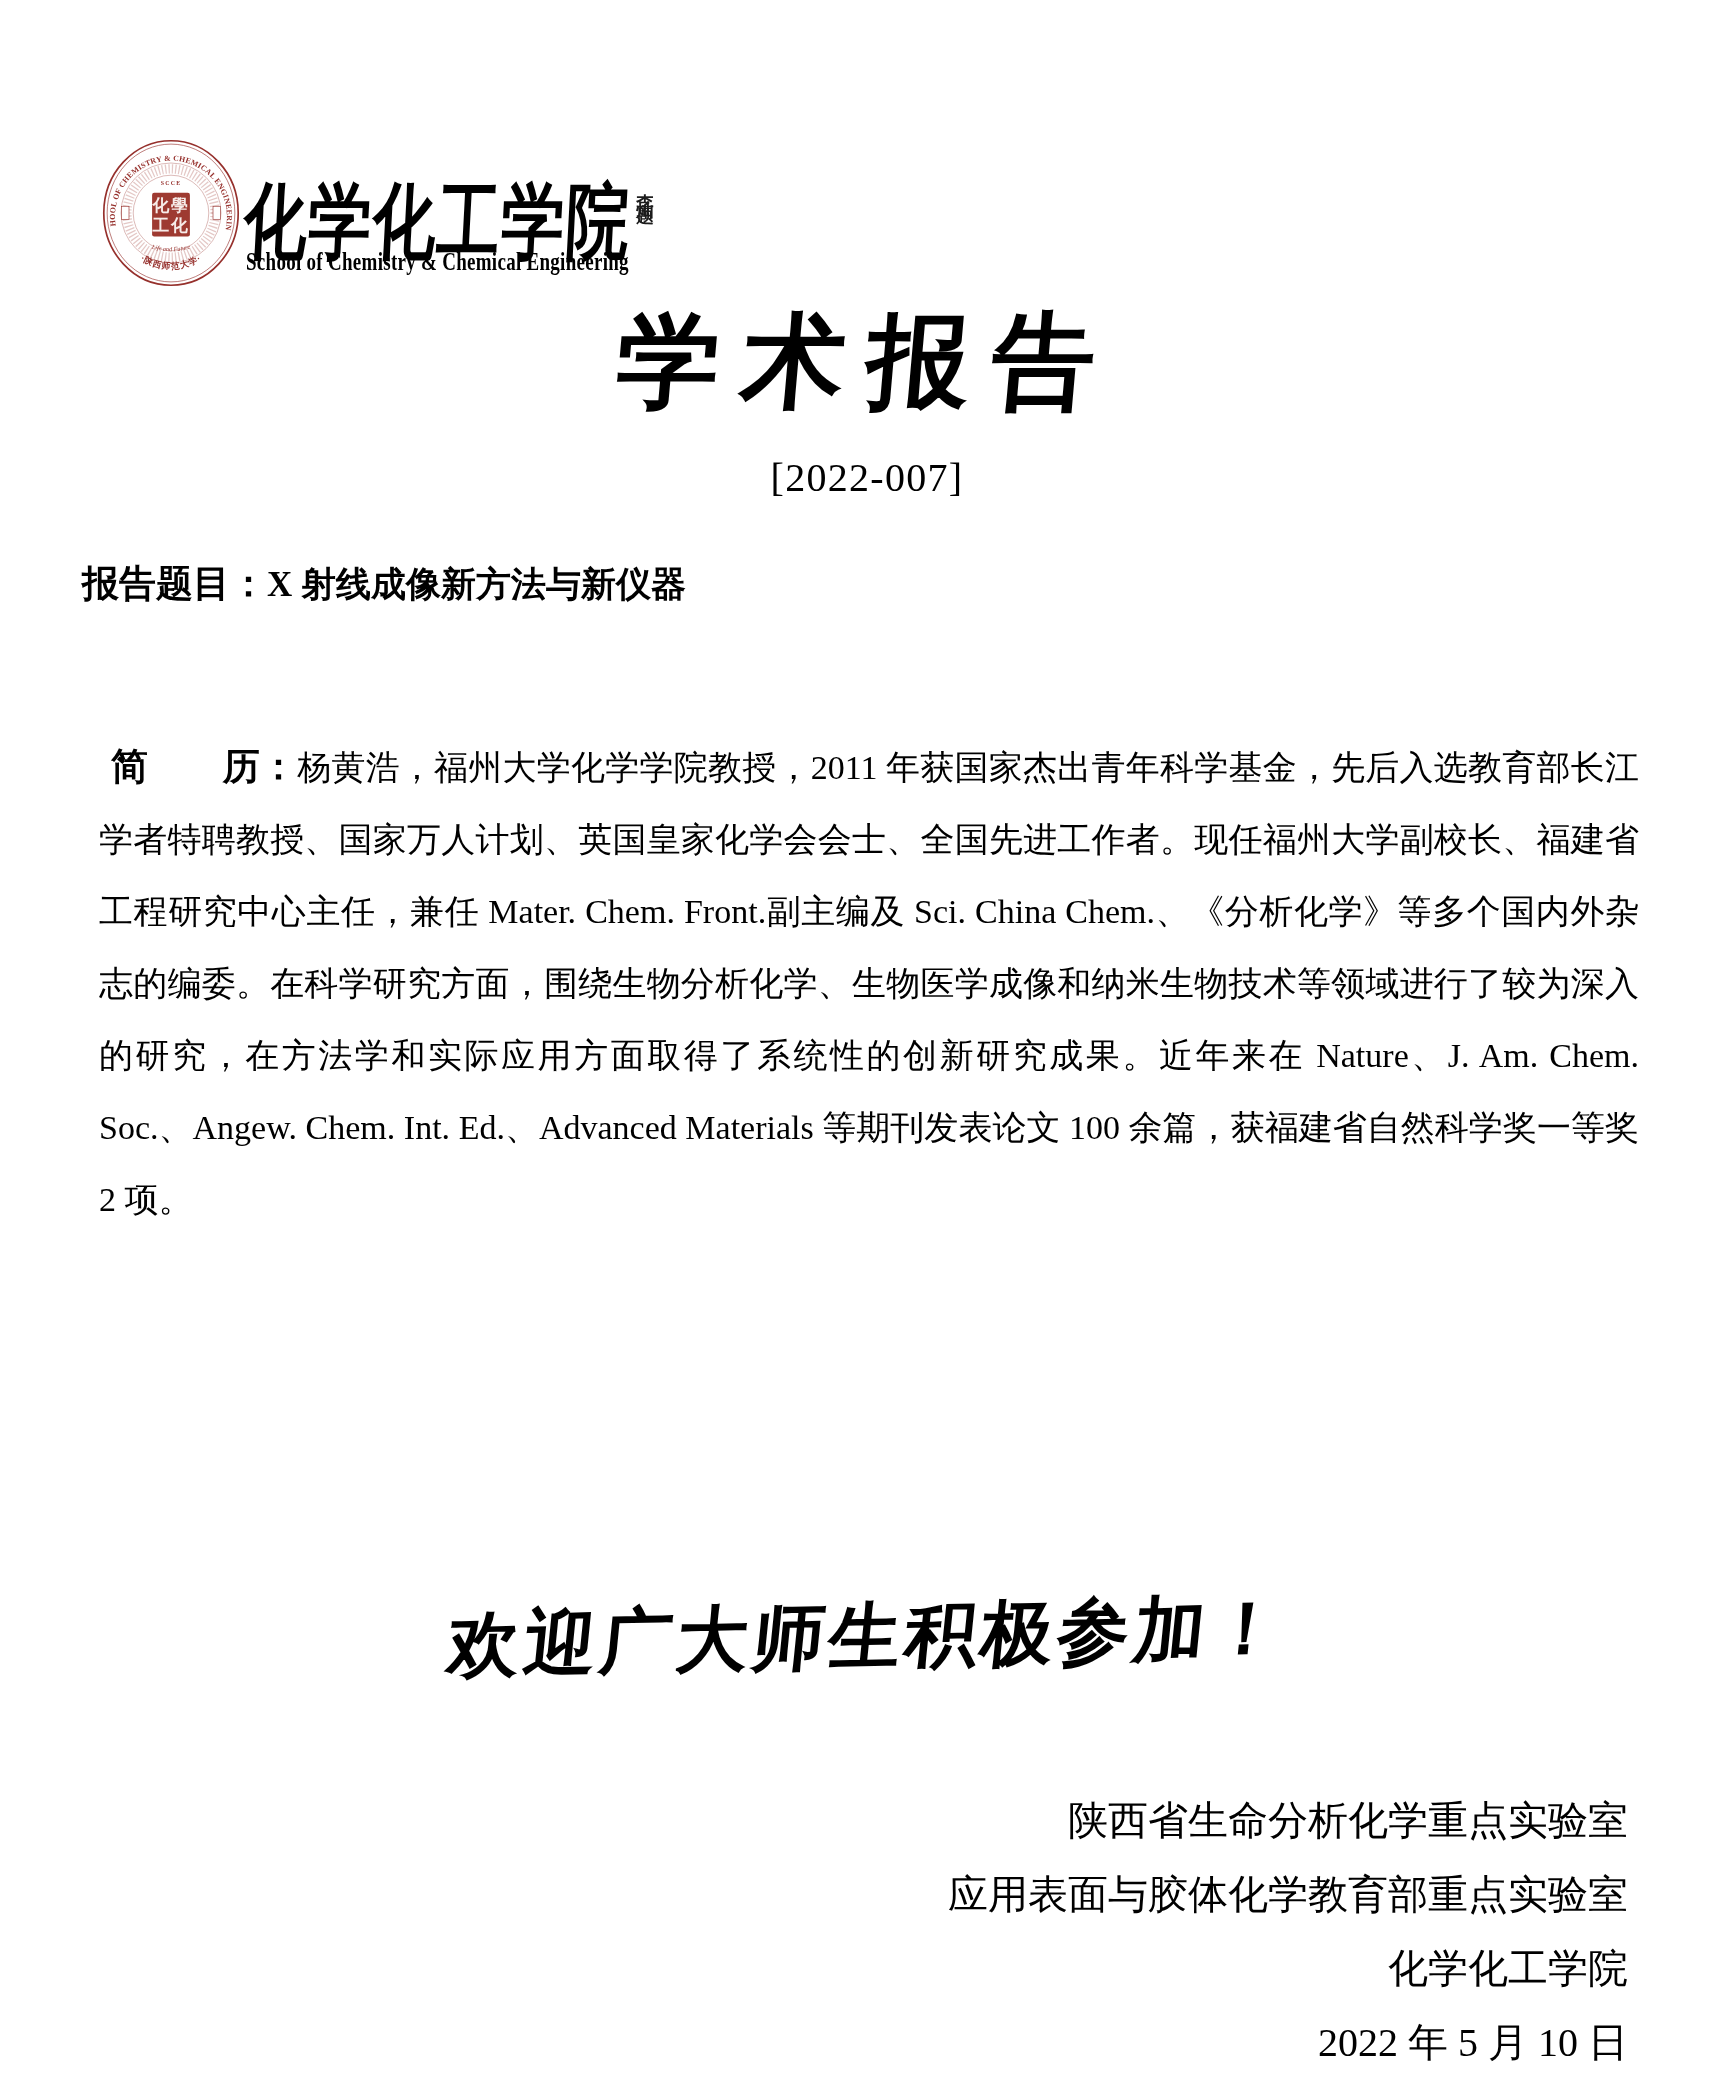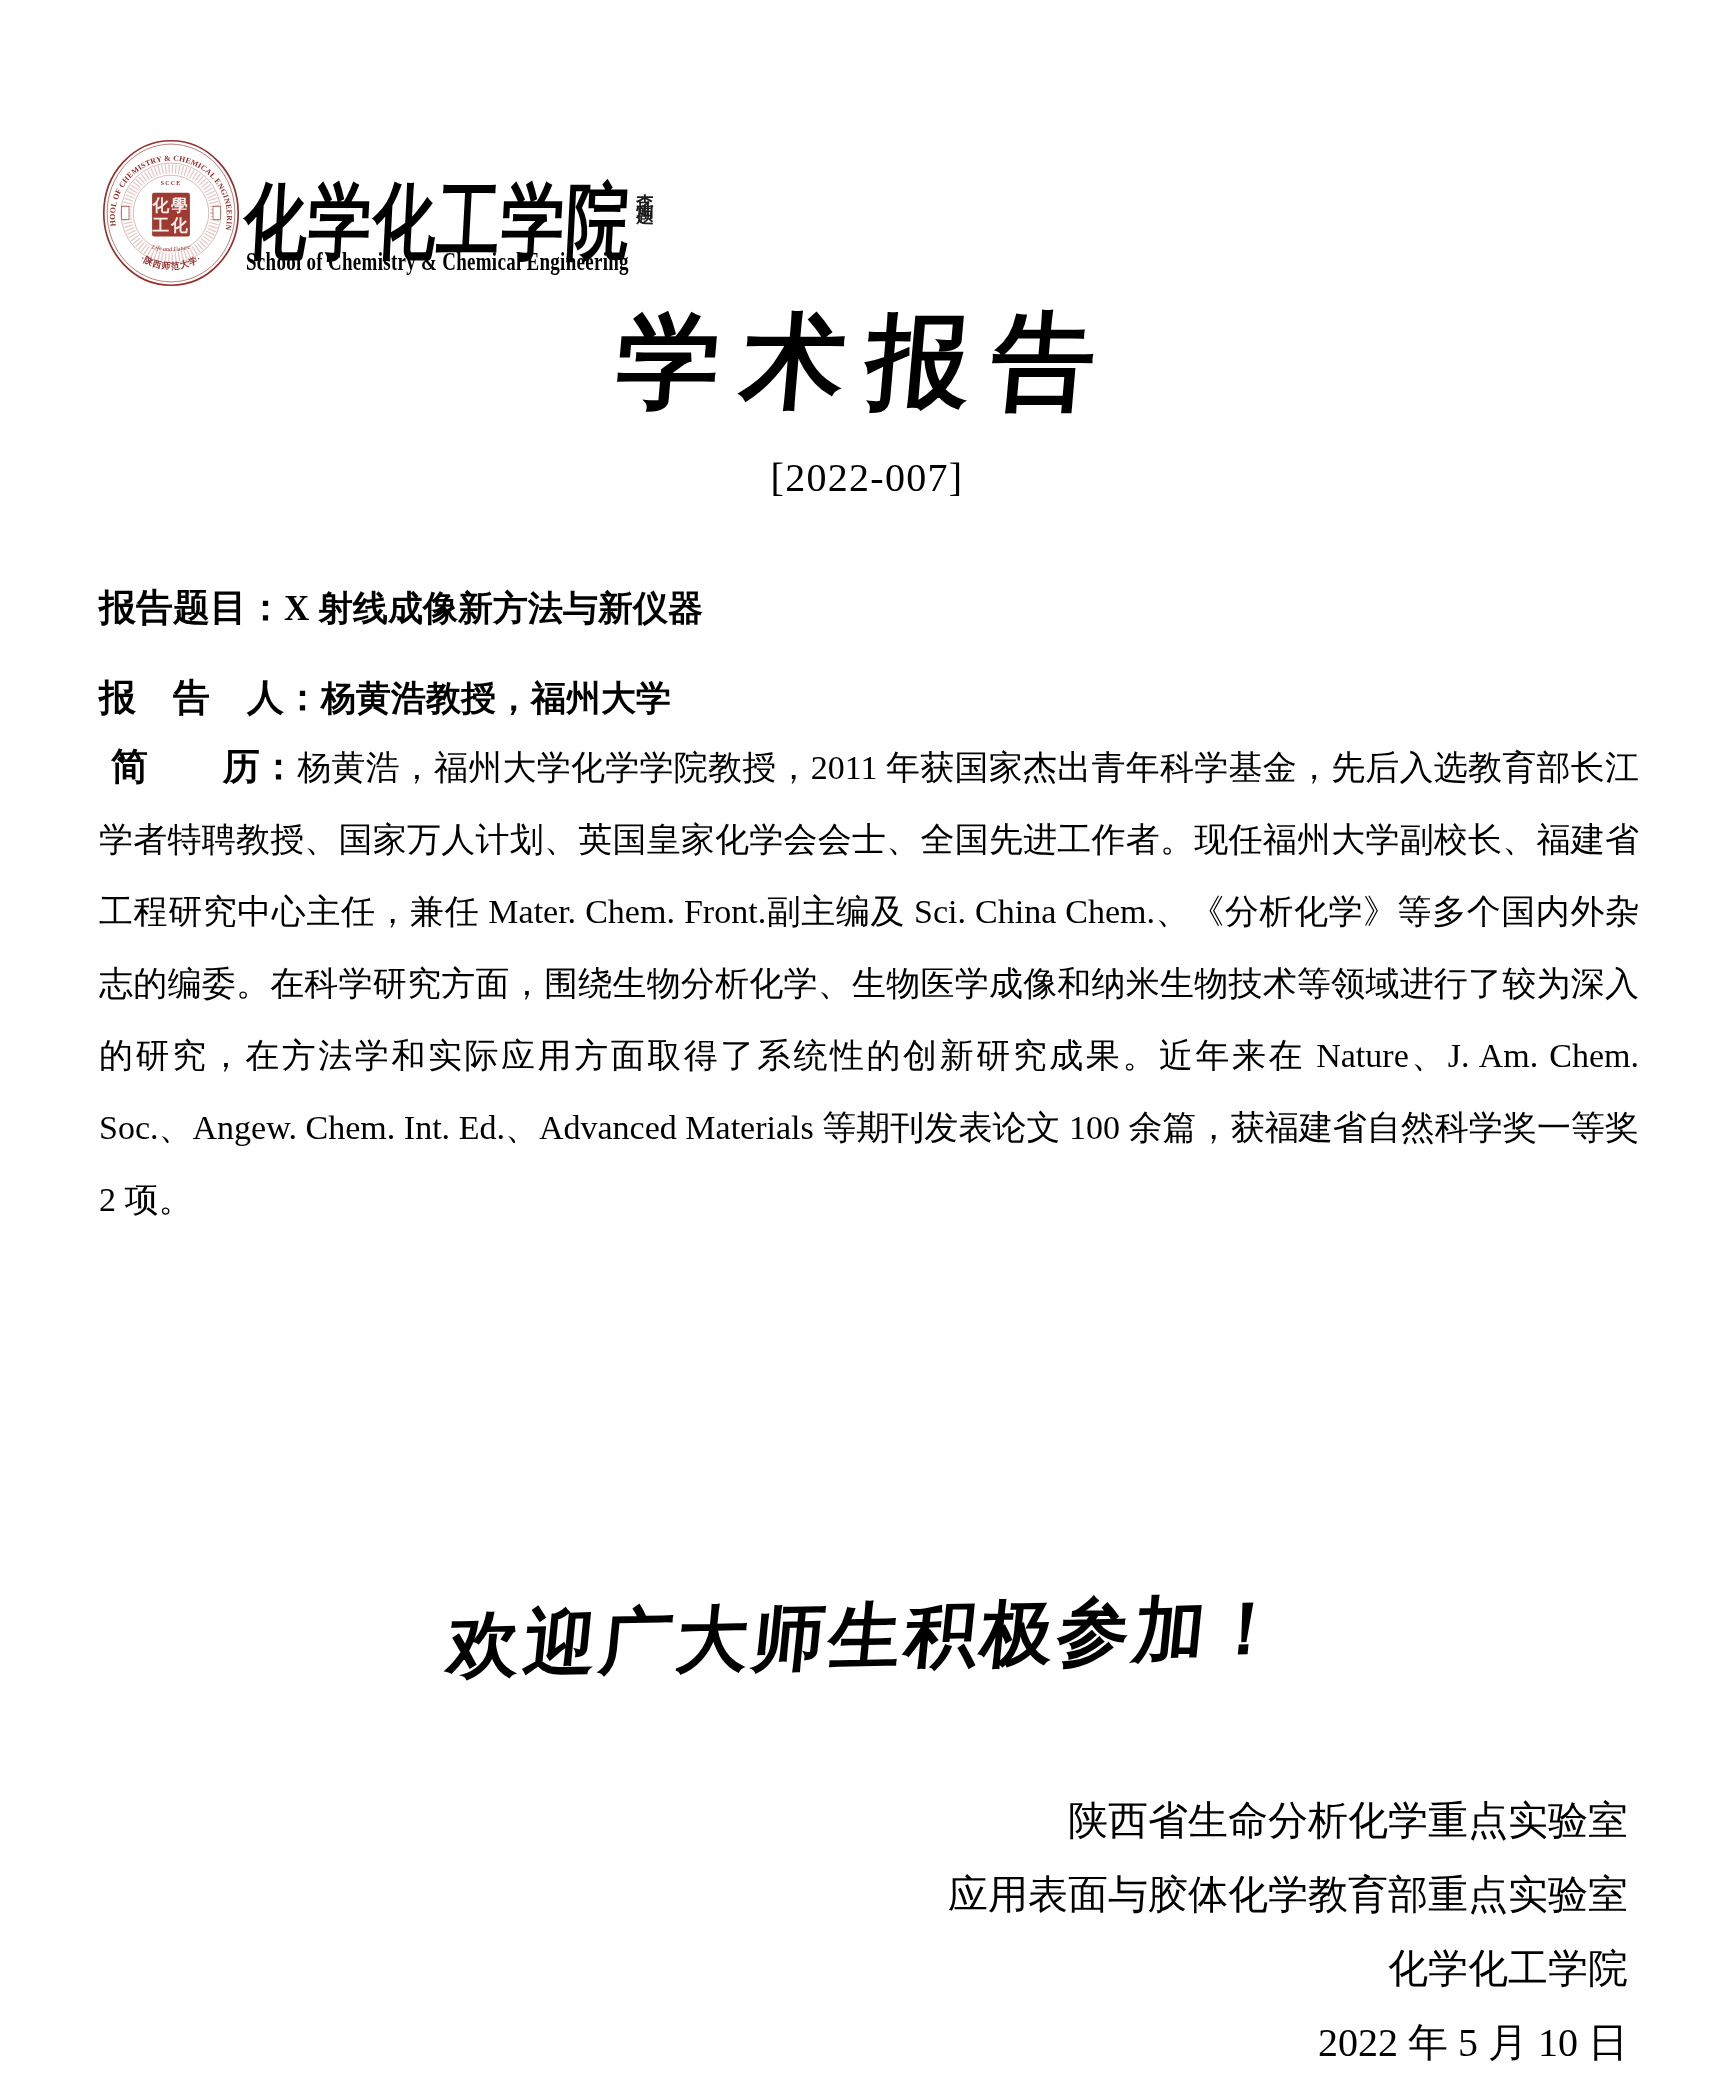--- a/index.html
+++ b/index.html
@@ -37,21 +37,21 @@
     text-align:center;font-size:103px;font-weight:900;
     letter-spacing:22px;white-space:nowrap;
     transform:skewX(-5deg);
   }
   .issue{
     position:absolute;left:0;width:100%;top:454px;
     text-align:center;font-size:40px;letter-spacing:1.3px;
   }
 
   
-  .row{position:absolute;left:99px;width:1540px;white-space:nowrap;margin-top:24px;}
+  .row{position:absolute;left:82px;width:1540px;white-space:nowrap;}
   .row .lbl{font-size:37px;font-weight:bold;}
   .row .val{font-size:35px;font-weight:bold;}
   .row-title{top:559px;}
   .row-speaker{top:649px;}
   .row-time{top:1335px;}
   .row-format{top:1424px;}
   .row-time .val,.row-format .val{font-size:37px;}
 
   
   .bio{
@@ -120,23 +120,20 @@
   <div class="signature">李灿题</div>
   <div class="en-title">School of Chemistry &amp; Chemical Engineering</div>
 
   <div class="main-title">学术报告</div>
   <div class="issue">[2022-007]</div>
 
   <div class="row row-title">
     <span class="lbl">报告题目：</span><span class="val">X 射线成像新方法与新仪器</span>
   </div>
 
-  <div class="row row-speaker">
-    <span class="lbl">报　告　人：</span><span class="val">杨黄浩教授，福州大学</span>
-  </div>
 
   <div class="bio">
     <span class="lbl">简　　历：</span><span>杨黄浩，福州大学化学学院教授，2011 年获国家杰出青年科学基金，先后入选教育部长江学者特聘教授、国家万人计划、英国皇家化学会会士、全国先进工作者。现任福州大学副校长、福建省工程研究中心主任，兼任 Mater. Chem. Front.副主编及 Sci. China Chem.、《分析化学》等多个国内外杂志的编委。在科学研究方面，围绕生物分析化学、生物医学成像和纳米生物技术等领域进行了较为深入的研究，在方法学和实际应用方面取得了系统性的创新研究成果。近年来在 Nature、J. Am. Chem. Soc.、Angew. Chem. Int. Ed.、Advanced Materials 等期刊发表论文 100 余篇，获福建省自然科学奖一等奖 2 项。</span>
   </div>
 
 
 
   <div class="welcome">欢迎广大师生积极参加！</div>
 
   <div class="footer">

